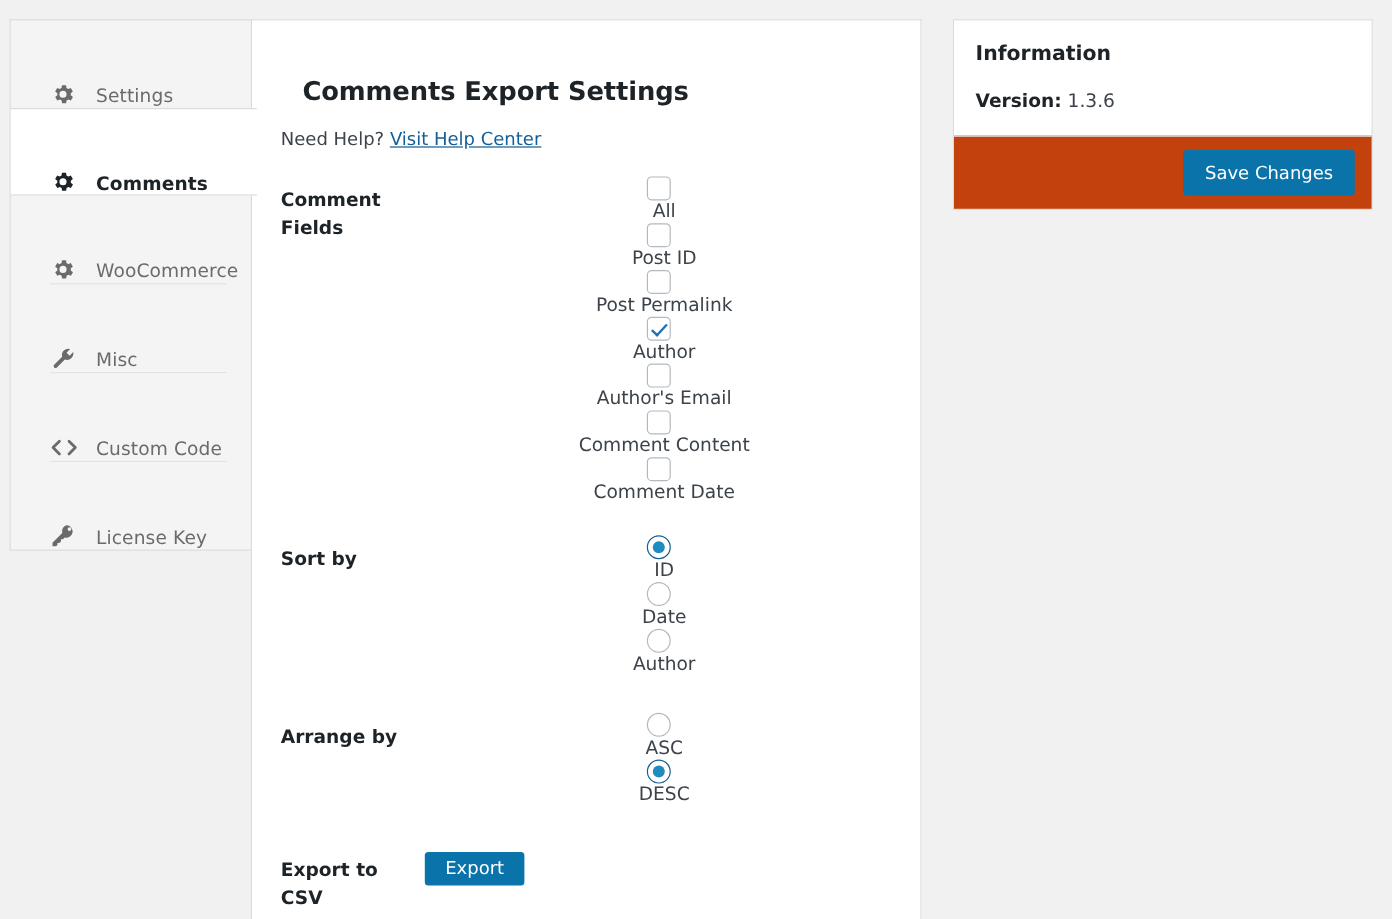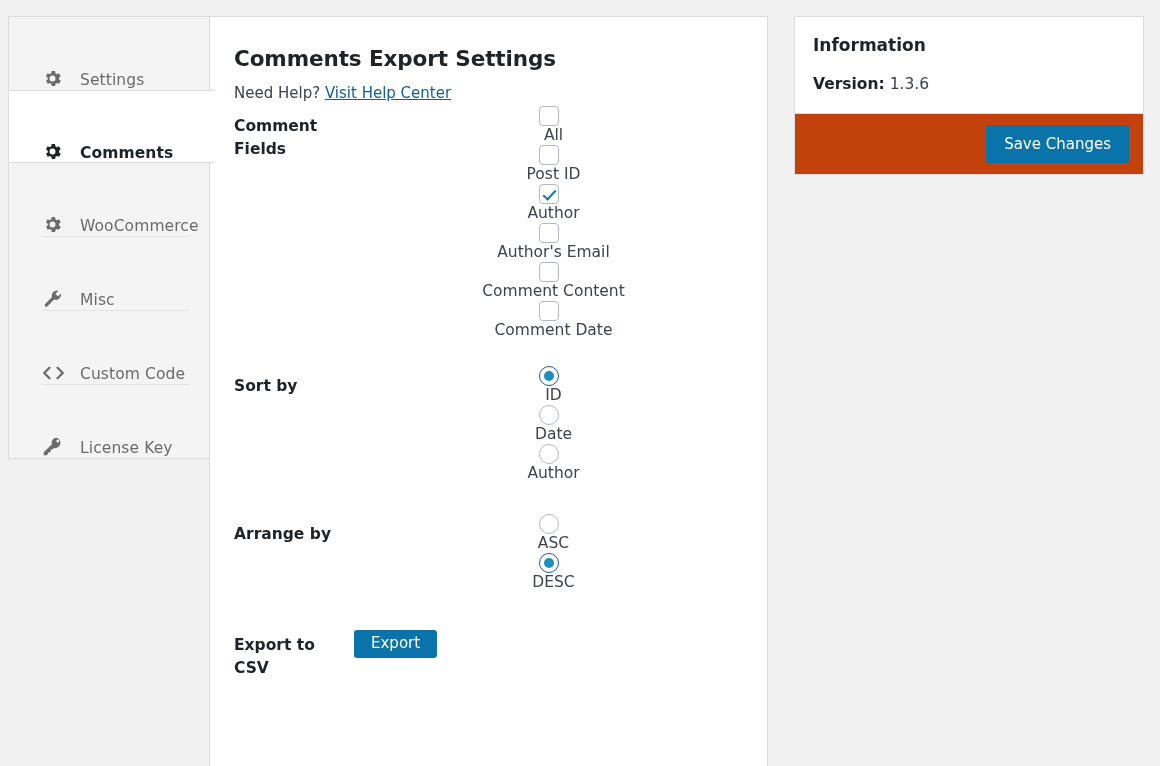--- a/index.html
+++ b/index.html
@@ -77,21 +77,21 @@
     left: 209px;
     top: 16px;
     width: 559px;
     height: 750px;
     background: #ffffff;
     border: 1px solid #dcdcdc;
     border-bottom: none;
     padding: 0 24px;
   }
   .page-title {
-    margin: 0;
+    margin: 18px;
     padding-top: 29px;
     font-size: 21.5px;
     font-weight: 600;
     color: #1d2327;
     letter-spacing: -.1px;
   }
   .help-line {
     margin-top: 13px;
     font-size: 15px;
     color: #3c434a;
@@ -99,21 +99,21 @@
   .help-link {
     color: #135e96;
     text-decoration: underline;
     cursor: pointer;
   }
 
   .form-row {
     display: flex;
     align-items: flex-start;
   }
-  .row-comment-fields { margin-top: 12px; }
+  .row-comment-fields { margin-top: 30px; }
   .row-sort          { margin-top: 34px; justify-content: flex-end; }
   .row-arrange       { margin-top: 39px; }
   .row-export        { margin-top: 41px; }
 
   .row-label {
     width: 120px;
     flex: none;
     font-size: 15.5px;
     font-weight: 700;
     color: #1d2327;
@@ -315,20 +315,24 @@
         <label class="opt">
           <span class="cb"></span>
           <span class="opt-label">All</span>
         </label>
 
         <label class="opt">
           <span class="cb"></span>
           <span class="opt-label">Post ID</span>
         </label>
 
+        <label class="opt">
+          <span class="cb"></span>
+          <span class="opt-label">Post Permalink</span>
+        </label>
 
         <label class="opt">
           <span class="cb checked"></span>
           <span class="opt-label">Author</span>
         </label>
 
         <label class="opt">
           <span class="cb"></span>
           <span class="opt-label">Author's Email</span>
         </label>

